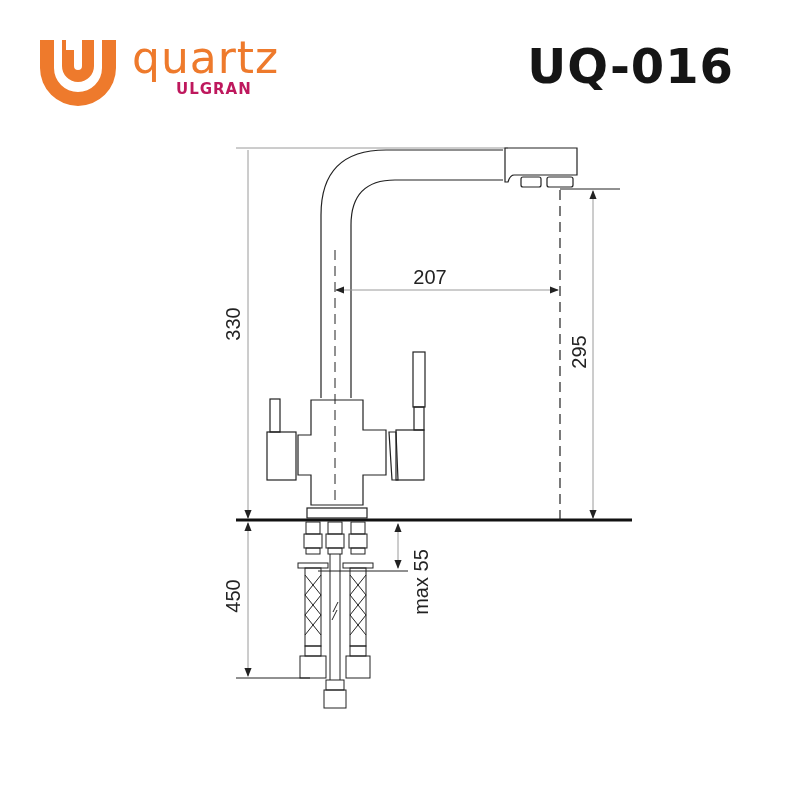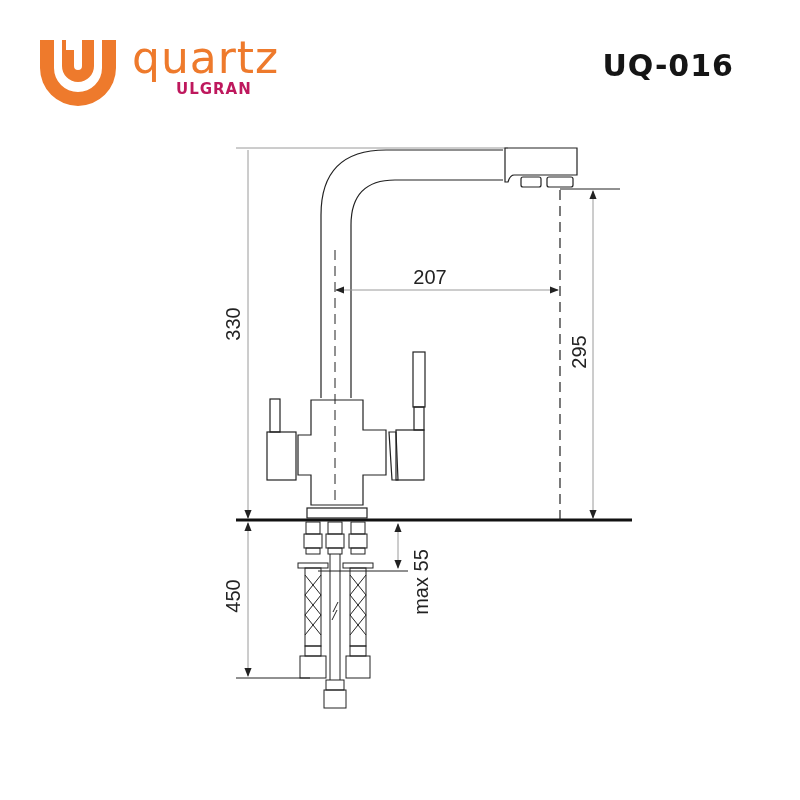--- a/index.html
+++ b/index.html
@@ -1,20 +1,20 @@
 <!DOCTYPE html>
 <html><head>
 <meta charset="utf-8">
 <style>
   html, body { margin:0; padding:0; background:#ffffff; }
   body { width:800px; height:800px; position:relative; overflow:hidden; font-family:"Liberation Sans", sans-serif; }
   .logo { position:absolute; left:36px; top:36px; width:280px; height:70px; }
   .brand { position:absolute; left:132px; top:32px; font-family:"DejaVu Sans", sans-serif; font-weight:normal; font-size:44px; color:#ee7a2c; letter-spacing:1px; line-height:52px; }
   .sub { position:absolute; left:176px; top:80px; font-family:"DejaVu Sans", sans-serif; font-weight:bold; font-size:15px; color:#be185d; letter-spacing:1px; }
-  .model { position:absolute; right:66px; top:36px; font-family:"DejaVu Sans", sans-serif; font-weight:bold; font-size:30px; color:#151515; letter-spacing:1px; line-height:60px; }
+  .model { position:absolute; right:66px; top:36px; font-family:"DejaVu Sans", sans-serif; font-weight:bold; font-size:48px; color:#151515; letter-spacing:1px; line-height:60px; }
   svg.drawing { position:absolute; left:0; top:0; }
   .dim { font-family:"Liberation Sans", sans-serif; font-size:20px; fill:#222; }
 </style>
 </head>
 <body>
 
 <div>
   <svg class="logo" viewBox="0 0 280 70" width="280" height="70" style="left:36px;top:36px">
     <path d="M4 4 L4 32 A38 38 0 0 0 80 32 L80 4 L66 4 L66 32 A24 24 0 0 1 18 32 L18 4 Z" fill="#ee7a2c"></path>
     <path d="M26 4 L26 30 A16 16 0 0 0 58 30 L58 4 L46 4 L46 30 A4 4 0 0 1 38 30 L38 14 L30 14 L30 4 Z" fill="#ee7a2c"></path>

